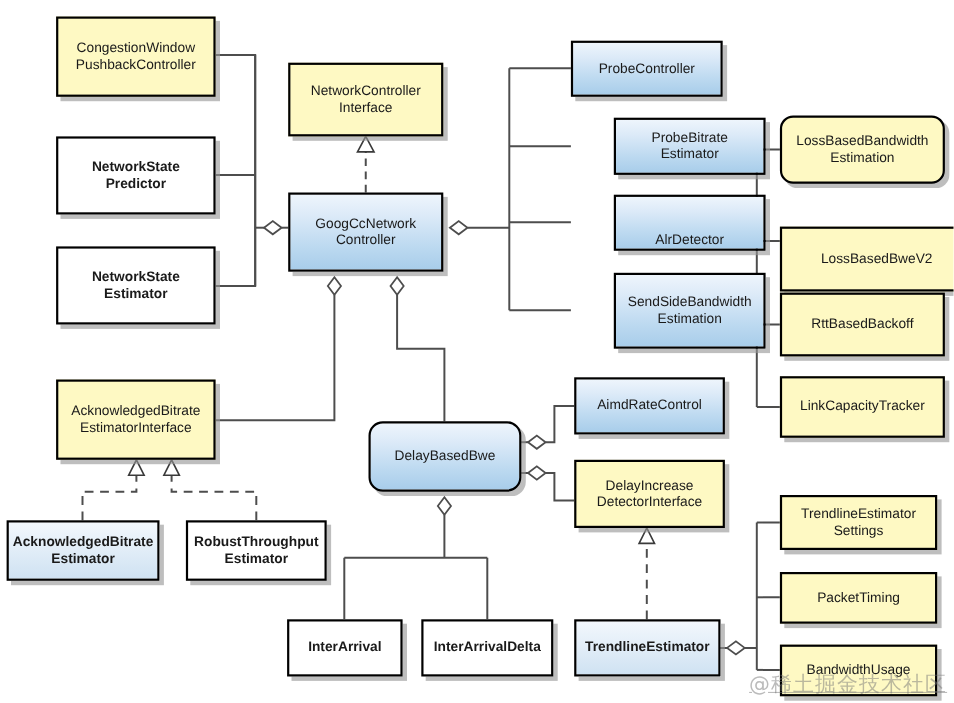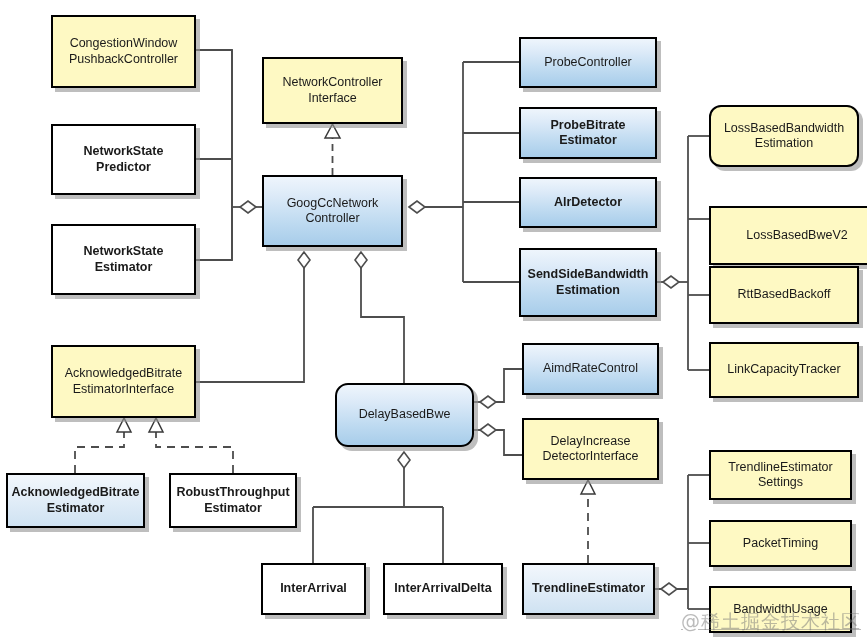--- a/index.html
+++ b/index.html
@@ -8,21 +8,21 @@
   svg.edges{position:absolute;left:0;top:0;width:867px;height:639px;pointer-events:none;}
 
   .node{position:absolute;box-sizing:border-box;border:2px solid #000;
         display:flex;align-items:center;justify-content:center;text-align:center;
         font-size:12.5px;line-height:1.22;color:#1a1a1a;z-index:3;
         box-shadow:4px 4px 0 0 rgba(150,150,150,0.62);}
   .node span{display:block;padding:0 4px;}
   .plain{background:#fef9c3;}
   .plain-bold{background:#ffffff;font-weight:bold;}
   .blue{background:linear-gradient(to bottom,#eef5fc 0%,#dceaf8 28%,#bcd9f0 70%,#a8cdea 100%);}
-  .blue-bold{background:linear-gradient(to bottom,#eef5fc 0%,#dceaf8 28%,#bcd9f0 70%,#a8cdea 100%);font-weight:bold;}
+  .blue-bold{background:linear-gradient(to bottom,#eef5fc 0%,#dceaf8 28%,#bcd9f0 70%,#a8cdea 100%);font-weight:normal;margin-left:39px;}
   .bluelight-bold{background:linear-gradient(to bottom,#f2f7fc 0%,#e3eef8 45%,#cfe2f2 100%);font-weight:bold;}
 
   .watermark{position:absolute;right:6px;bottom:4px;z-index:9;
      font-size:19px;color:rgba(120,120,120,0.50);letter-spacing:1px;
      font-family:"DejaVu Sans",sans-serif;white-space:nowrap;text-decoration:underline;}
 </style>
 </head>
 <body>
 
 <div id="canvas">
@@ -159,21 +159,21 @@
       </div>
   </div>
 
   <div class="node blue-bold" style="left:519px;top:107px;width:138px;height:52px;">
     <div>
         <span>ProbeBitrate</span>
         <span>Estimator</span>
       </div>
   </div>
 
-  <div class="node blue-bold" style="left:519px;top:177px;width:138px;height:51px;">
+  <div class="node blue-bold" style="left:519px;top:177px;width:138px;height:51px;align-items:flex-end;">
     <div>
         <span>AlrDetector</span>
       </div>
   </div>
 
   <div class="node blue-bold" style="left:519px;top:248px;width:138px;height:69px;">
     <div>
         <span>SendSideBandwidth</span>
         <span>Estimation</span>
       </div>

